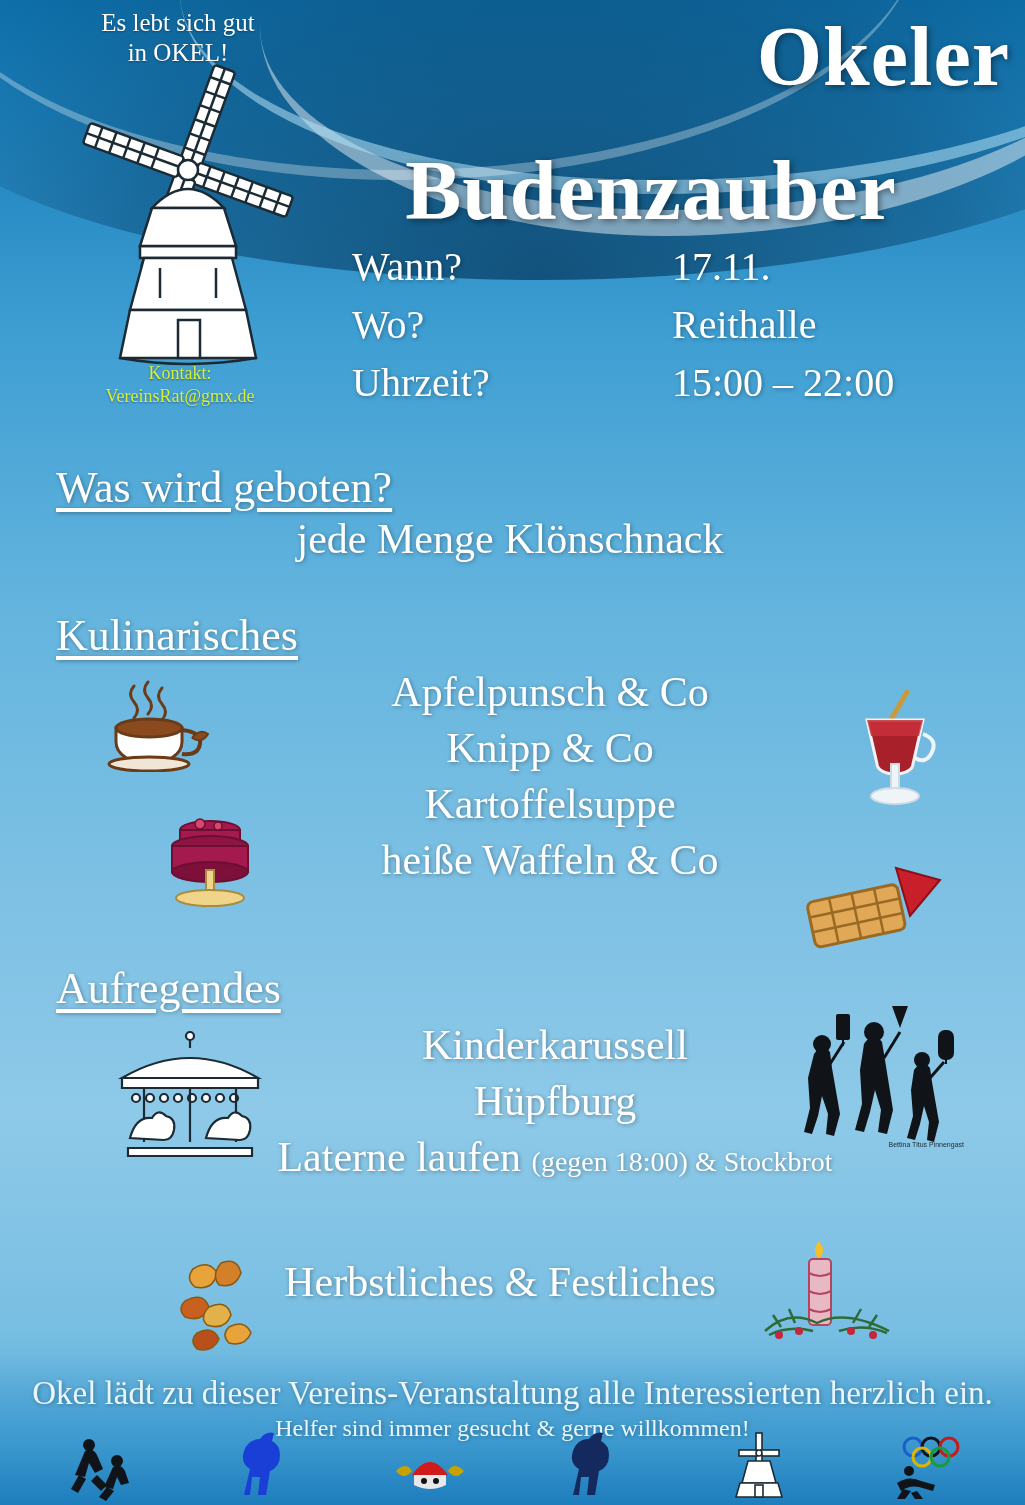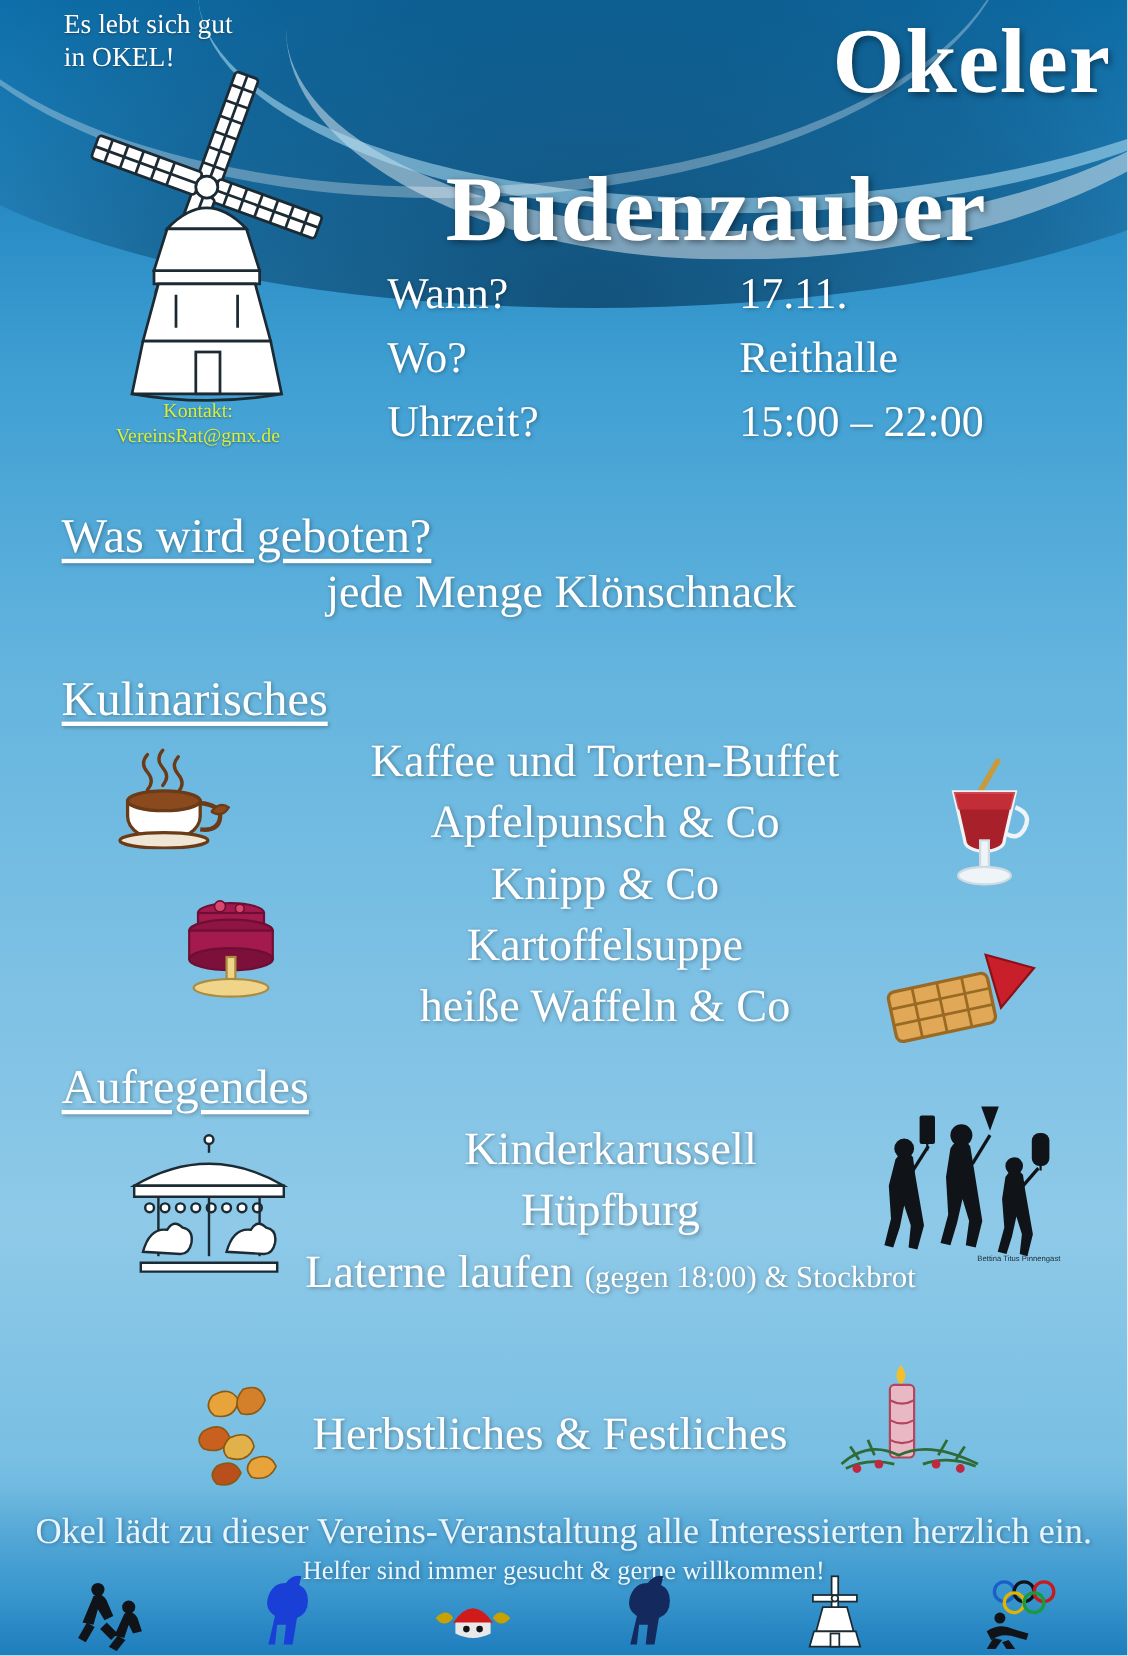--- a/index.html
+++ b/index.html
@@ -70,21 +70,21 @@
     height: 150px;
     background: linear-gradient(180deg, rgba(60,160,210,0) 0%, rgba(40,140,200,0.55) 60%, rgba(25,120,185,0.75) 100%);
   }
 
   
   .slogan {
     position: absolute;
     top: 8px;
     left: 58px;
     width: 240px;
-    text-align: left;
+    text-align: center;
     font-size: 25px;
     line-height: 1.18;
     font-family: "Liberation Serif", serif;
     color: #ffffff;
     text-shadow: 0 1px 2px rgba(0,0,0,0.35);
   }
   .windmill-wrap {
     position: absolute;
     top: 58px;
     left: 60px;
@@ -185,21 +185,20 @@
     line-height: 1.33;
   }
   .lg-aufregend .small {
     font-size: 28px;
   }
   .lg-hausmacher {
     top: 1258px;
     left: 180px;
     width: 640px;
     font-size: 42px;
-    margin-top: 22px;
   }
 
   
   .footer-1 {
     position: absolute;
     top: 1375px;
     left: 0;
     width: 1025px;
     text-align: center;
     font-size: 33px;
@@ -356,21 +355,20 @@
     </div>
   </div>
 
   <div class="heading h-geboten">Was wird geboten?</div>
   <div class="linegroup lg-geboten">
     <div>jede Menge Klönschnack</div>
   </div>
 
   <div class="heading h-kulinarisch">Kulinarisches</div>
   <div class="linegroup lg-kulinarisch">
-    <div>Kaffee und Torten-Buffet</div>
     <div>Apfelpunsch &amp; Co</div>
     <div>Knipp &amp; Co</div>
     <div>Kartoffelsuppe</div>
     <div>heiße Waffeln &amp; Co</div>
   </div>
 
   <div class="art art-coffee">
     <svg viewBox="0 0 120 100" width="120" height="100">
       <g fill="none" stroke="#6b3a17" stroke-width="3" stroke-linecap="round">
         <path d="M38 14 q-7 8 0 16 q7 8 0 16"></path>

